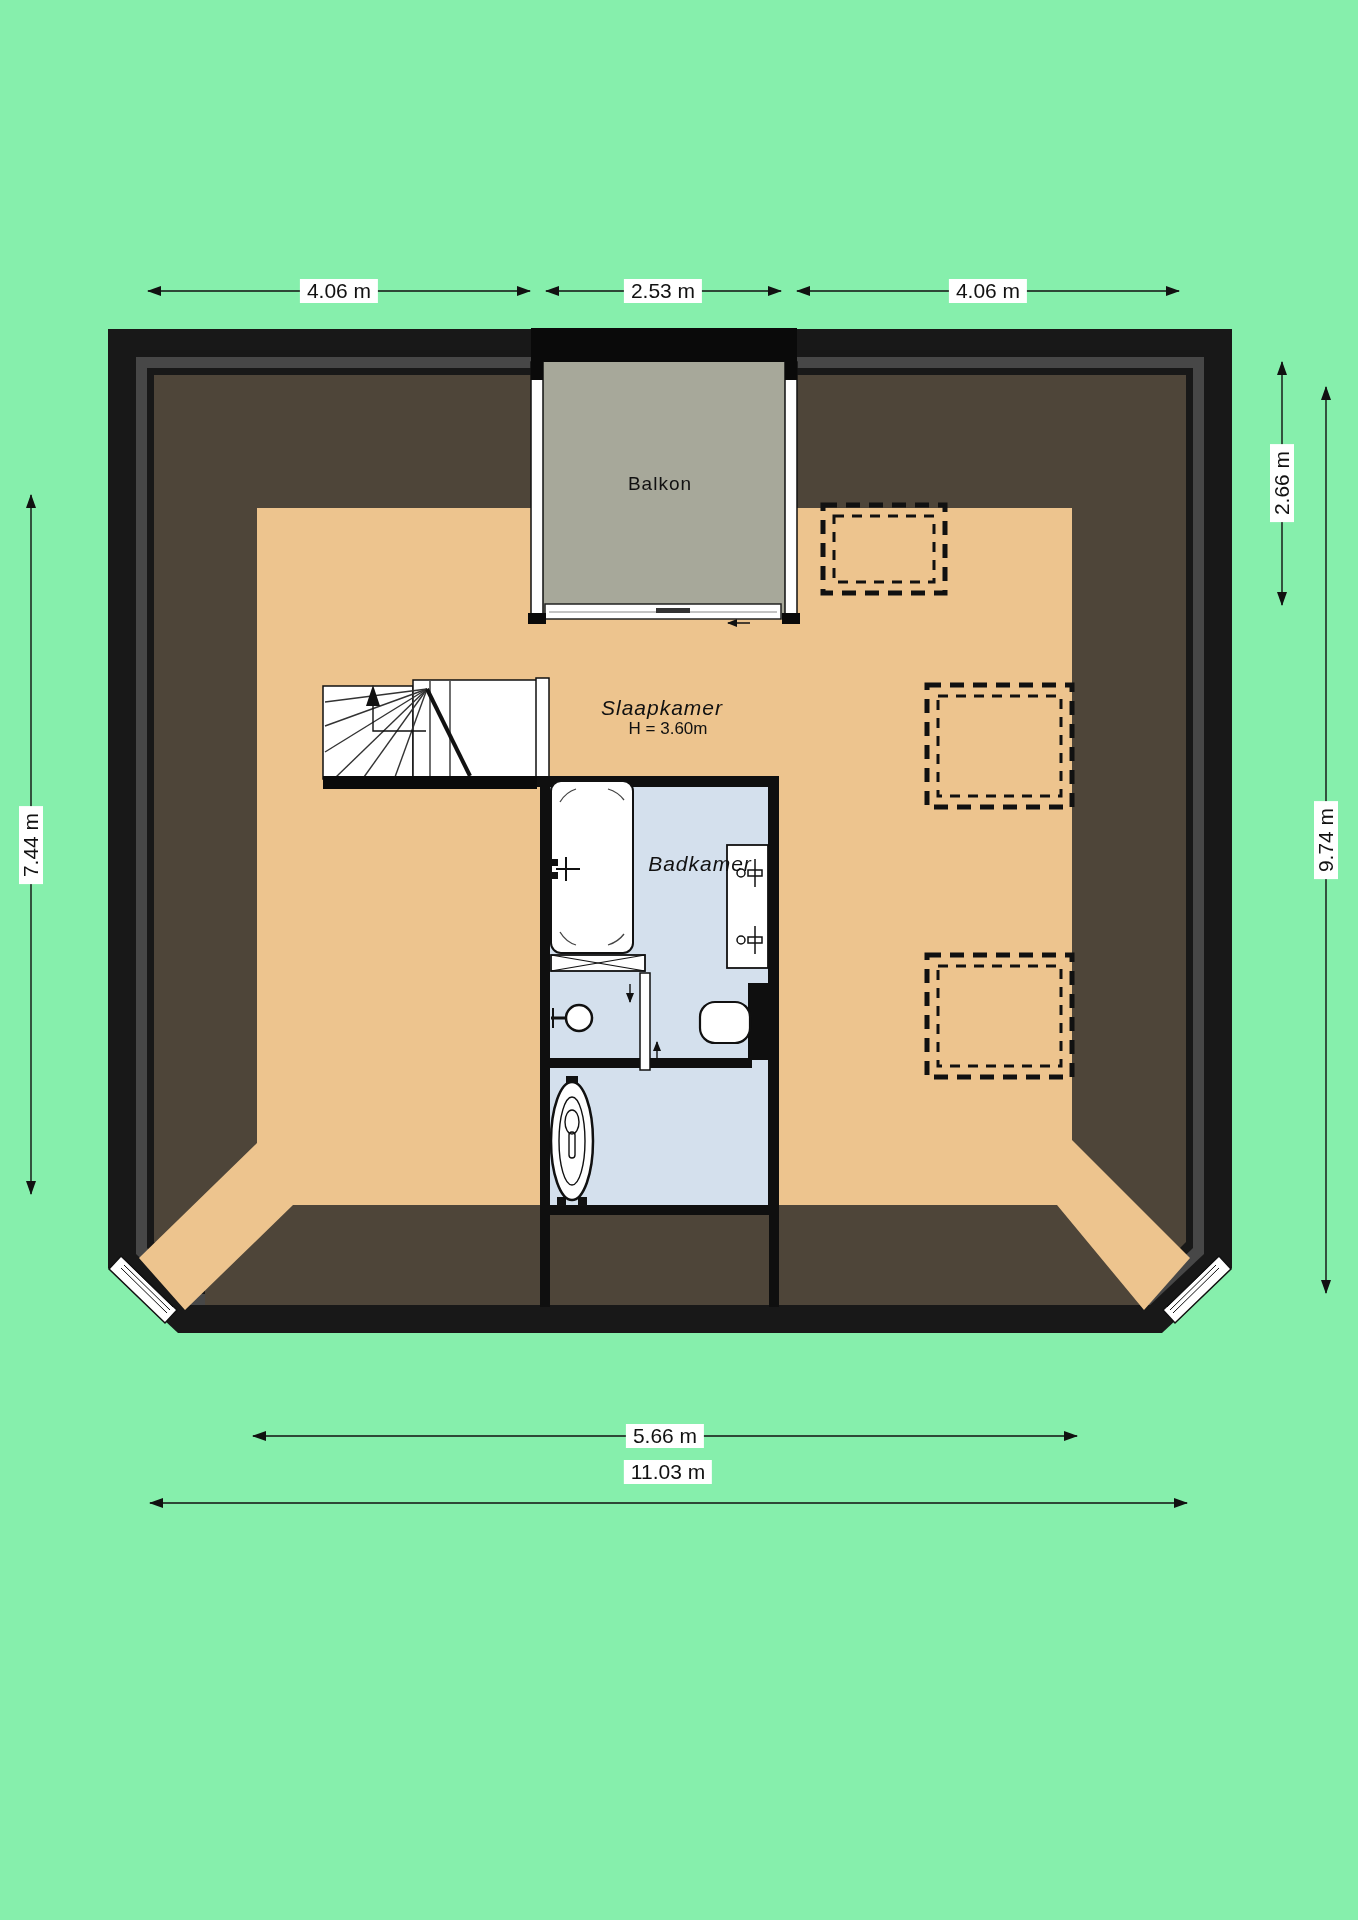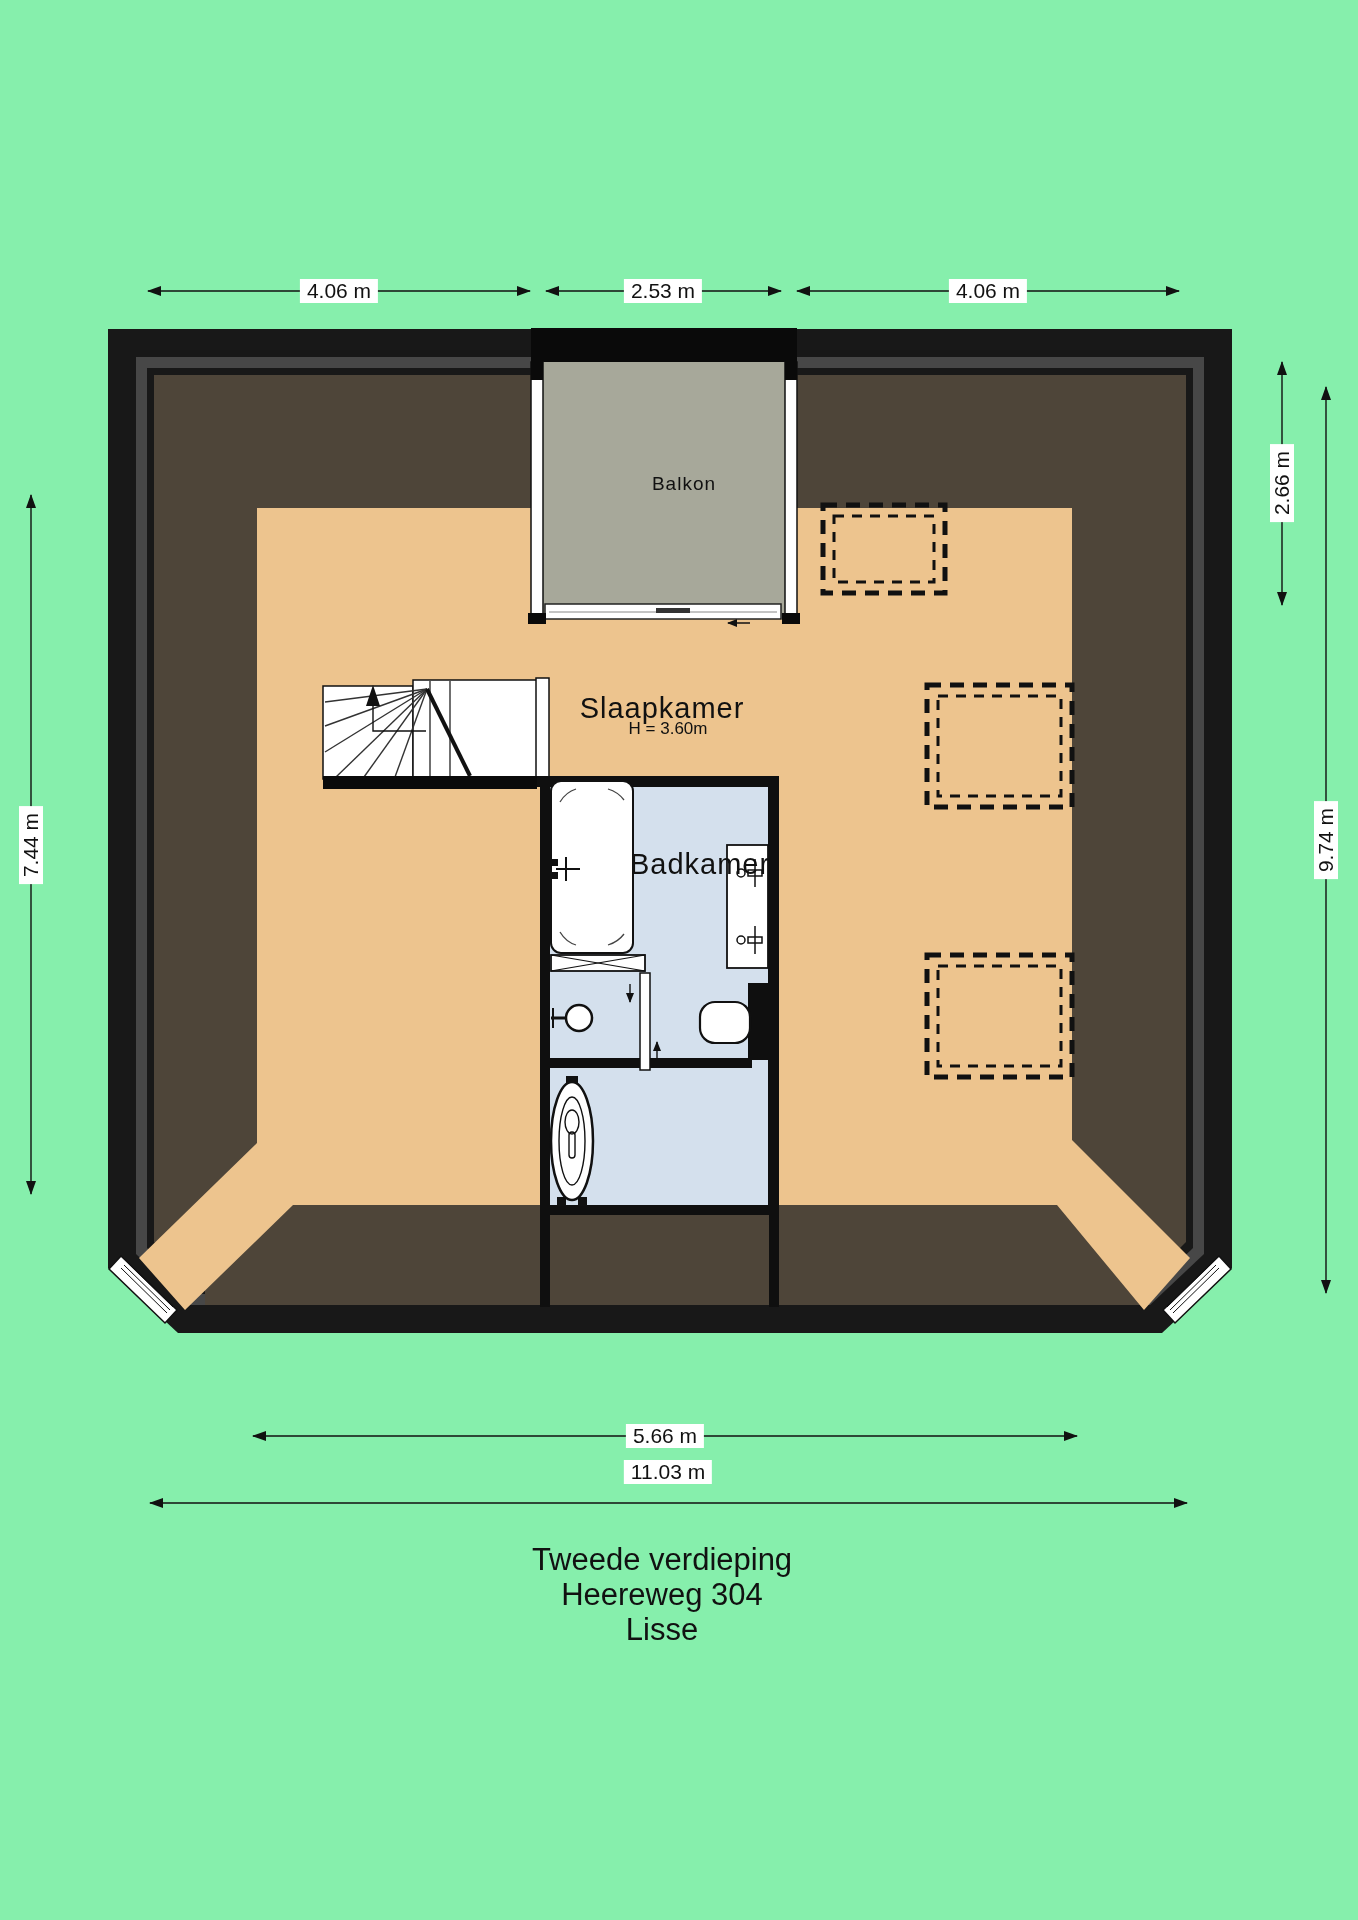--- a/index.html
+++ b/index.html
@@ -13,21 +13,21 @@
   .canvas svg{position:absolute;left:0;top:0;}
   .lbl{
     position:absolute;
     transform:translate(-50%,-50%);
     color:#111;
     white-space:nowrap;
     font-family:"Liberation Sans",sans-serif;
   }
   .dim{font-size:21px;background:#ffffff;padding:0 7px;}
   .vert{transform:translate(-50%,-50%) rotate(-90deg);}
-  .room{font-size:29px;letter-spacing:1px;}
+  .room{font-size:21px;letter-spacing:1px;font-style:italic;}
   .sub{font-size:17px;margin-left:6px;}
   .balkon{font-size:19px;letter-spacing:1px;}
   .titleblock{
     position:absolute;left:662px;top:1542px;
     transform:translateX(-50%);
     text-align:center;color:#111;
     font-size:31px;line-height:35px;
   }
 </style>
 </head>
@@ -206,24 +206,19 @@
 
   <span class="lbl dim" style="left:339px;top:291px;">4.06 m</span>
   <span class="lbl dim" style="left:663px;top:291px;">2.53 m</span>
   <span class="lbl dim" style="left:988px;top:291px;">4.06 m</span>
   <span class="lbl dim vert" style="left:31px;top:845px;">7.44 m</span>
   <span class="lbl dim vert" style="left:1282px;top:483px;">2.66 m</span>
   <span class="lbl dim vert" style="left:1326px;top:840px;">9.74 m</span>
   <span class="lbl dim" style="left:665px;top:1436px;">5.66 m</span>
   <span class="lbl dim" style="left:668px;top:1472px;">11.03 m</span>
 
-  <span class="lbl balkon" style="left:684px;top:484px;">Balkon</span>
+  <span class="lbl balkon" style="left:660px;top:484px;">Balkon</span>
   <span class="lbl room" style="left:662px;top:708px;">Slaapkamer</span>
   <span class="lbl sub" style="left:662px;top:729px;">H = 3.60m</span>
   <span class="lbl room" style="left:700px;top:864px;">Badkamer</span>
 
-  <div class="titleblock">
-    <div>Tweede verdieping</div>
-    <div>Heereweg 304</div>
-    <div>Lisse</div>
-  </div>
 
 </div>
 
 </body></html>

